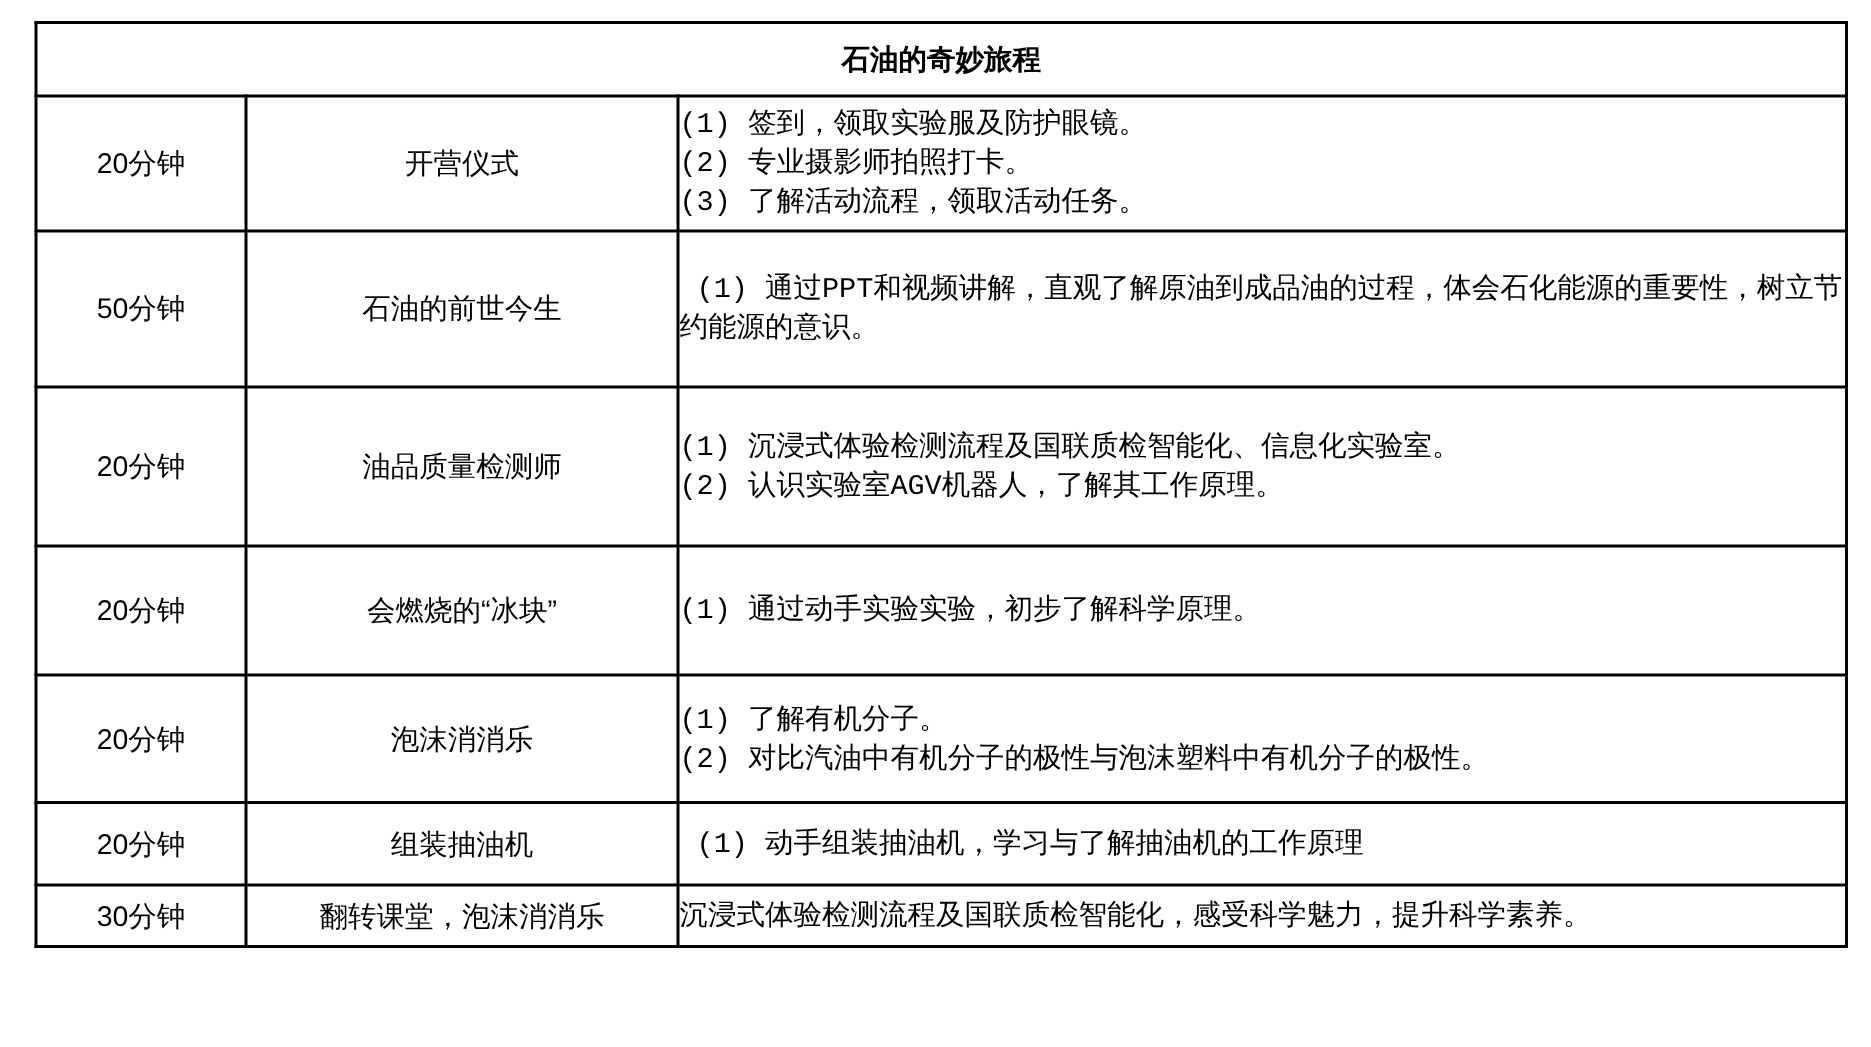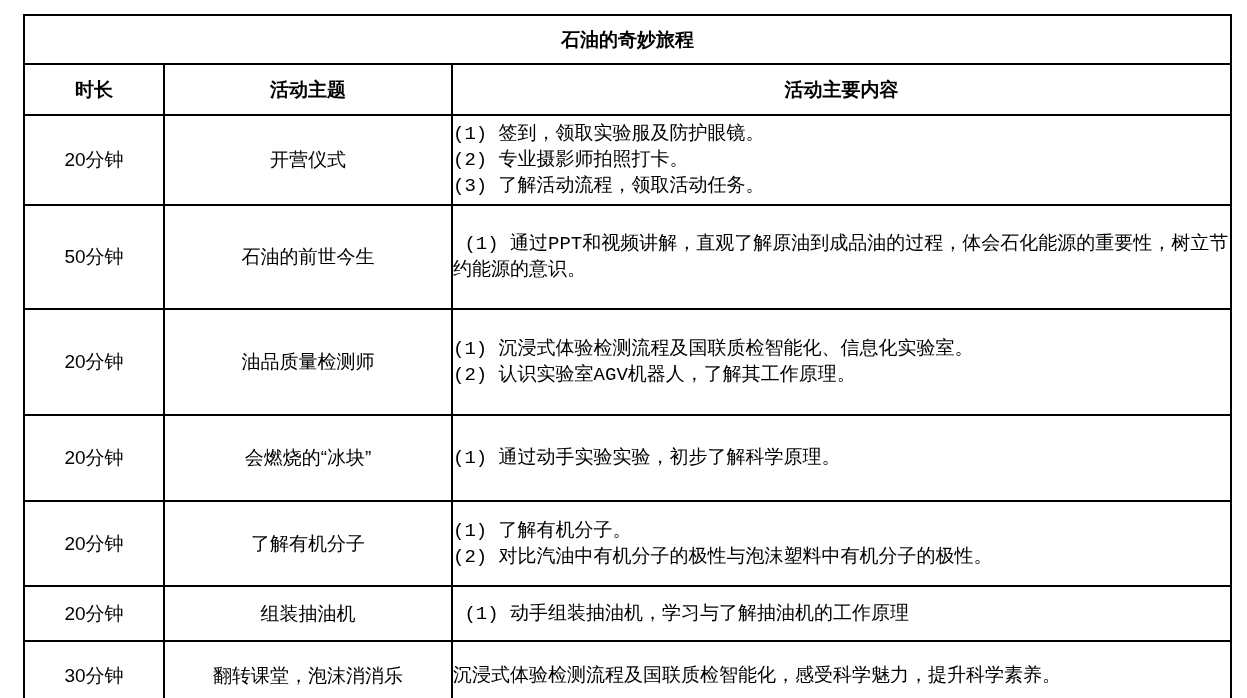--- a/index.html
+++ b/index.html
@@ -28,21 +28,21 @@
   col.col-content  { width: auto;  }
 
   tr.title-row     { height: 49px; }
   tr.header-row    { height: 51px; }
   tbody tr:nth-child(1) { height: 90px; }
   tbody tr:nth-child(2) { height: 104px; }
   tbody tr:nth-child(3) { height: 106px; }
   tbody tr:nth-child(4) { height: 86px; }
   tbody tr:nth-child(5) { height: 85px; }
   tbody tr:nth-child(6) { height: 55px; }
-  tbody tr:nth-child(7) { height: 70px; }
+  tbody tr:nth-child(7) { height: 41px; }
 
   th.title-cell {
     font-weight: bold;
     font-size: 20px;
     text-align: center;
   }
   th.head-cell {
     font-weight: bold;
     text-align: center;
   }
@@ -65,25 +65,20 @@
 <table class="schedule">
   <colgroup>
     <col class="col-duration">
     <col class="col-theme">
     <col class="col-content">
   </colgroup>
   <thead>
     <tr class="title-row">
       <th class="title-cell" colspan="3">石油的奇妙旅程</th>
     </tr>
-    <tr class="header-row">
-      <th class="head-cell">时长</th>
-      <th class="head-cell">活动主题</th>
-      <th class="head-cell">活动主要内容</th>
-    </tr>
   </thead>
   <tbody>
     <tr>
       <td class="c-duration">20分钟</td>
       <td class="c-theme">开营仪式</td>
       <td class="c-content">(1) 签到，领取实验服及防护眼镜。
 (2) 专业摄影师拍照打卡。
 (3) 了解活动流程，领取活动任务。</td>
     </tr>
     <tr>
@@ -97,21 +92,21 @@
       <td class="c-content">(1) 沉浸式体验检测流程及国联质检智能化、信息化实验室。
 (2) 认识实验室AGV机器人，了解其工作原理。</td>
     </tr>
     <tr>
       <td class="c-duration">20分钟</td>
       <td class="c-theme">会燃烧的“冰块”</td>
       <td class="c-content">(1) 通过动手实验实验，初步了解科学原理。</td>
     </tr>
     <tr>
       <td class="c-duration">20分钟</td>
-      <td class="c-theme">了解有机分子</td>
+      <td class="c-theme">泡沫消消乐</td>
       <td class="c-content">(1) 了解有机分子。
 (2) 对比汽油中有机分子的极性与泡沫塑料中有机分子的极性。</td>
     </tr>
     <tr>
       <td class="c-duration">20分钟</td>
       <td class="c-theme">组装抽油机</td>
       <td class="c-content"> (1) 动手组装抽油机，学习与了解抽油机的工作原理</td>
     </tr>
     <tr>
       <td class="c-duration">30分钟</td>

